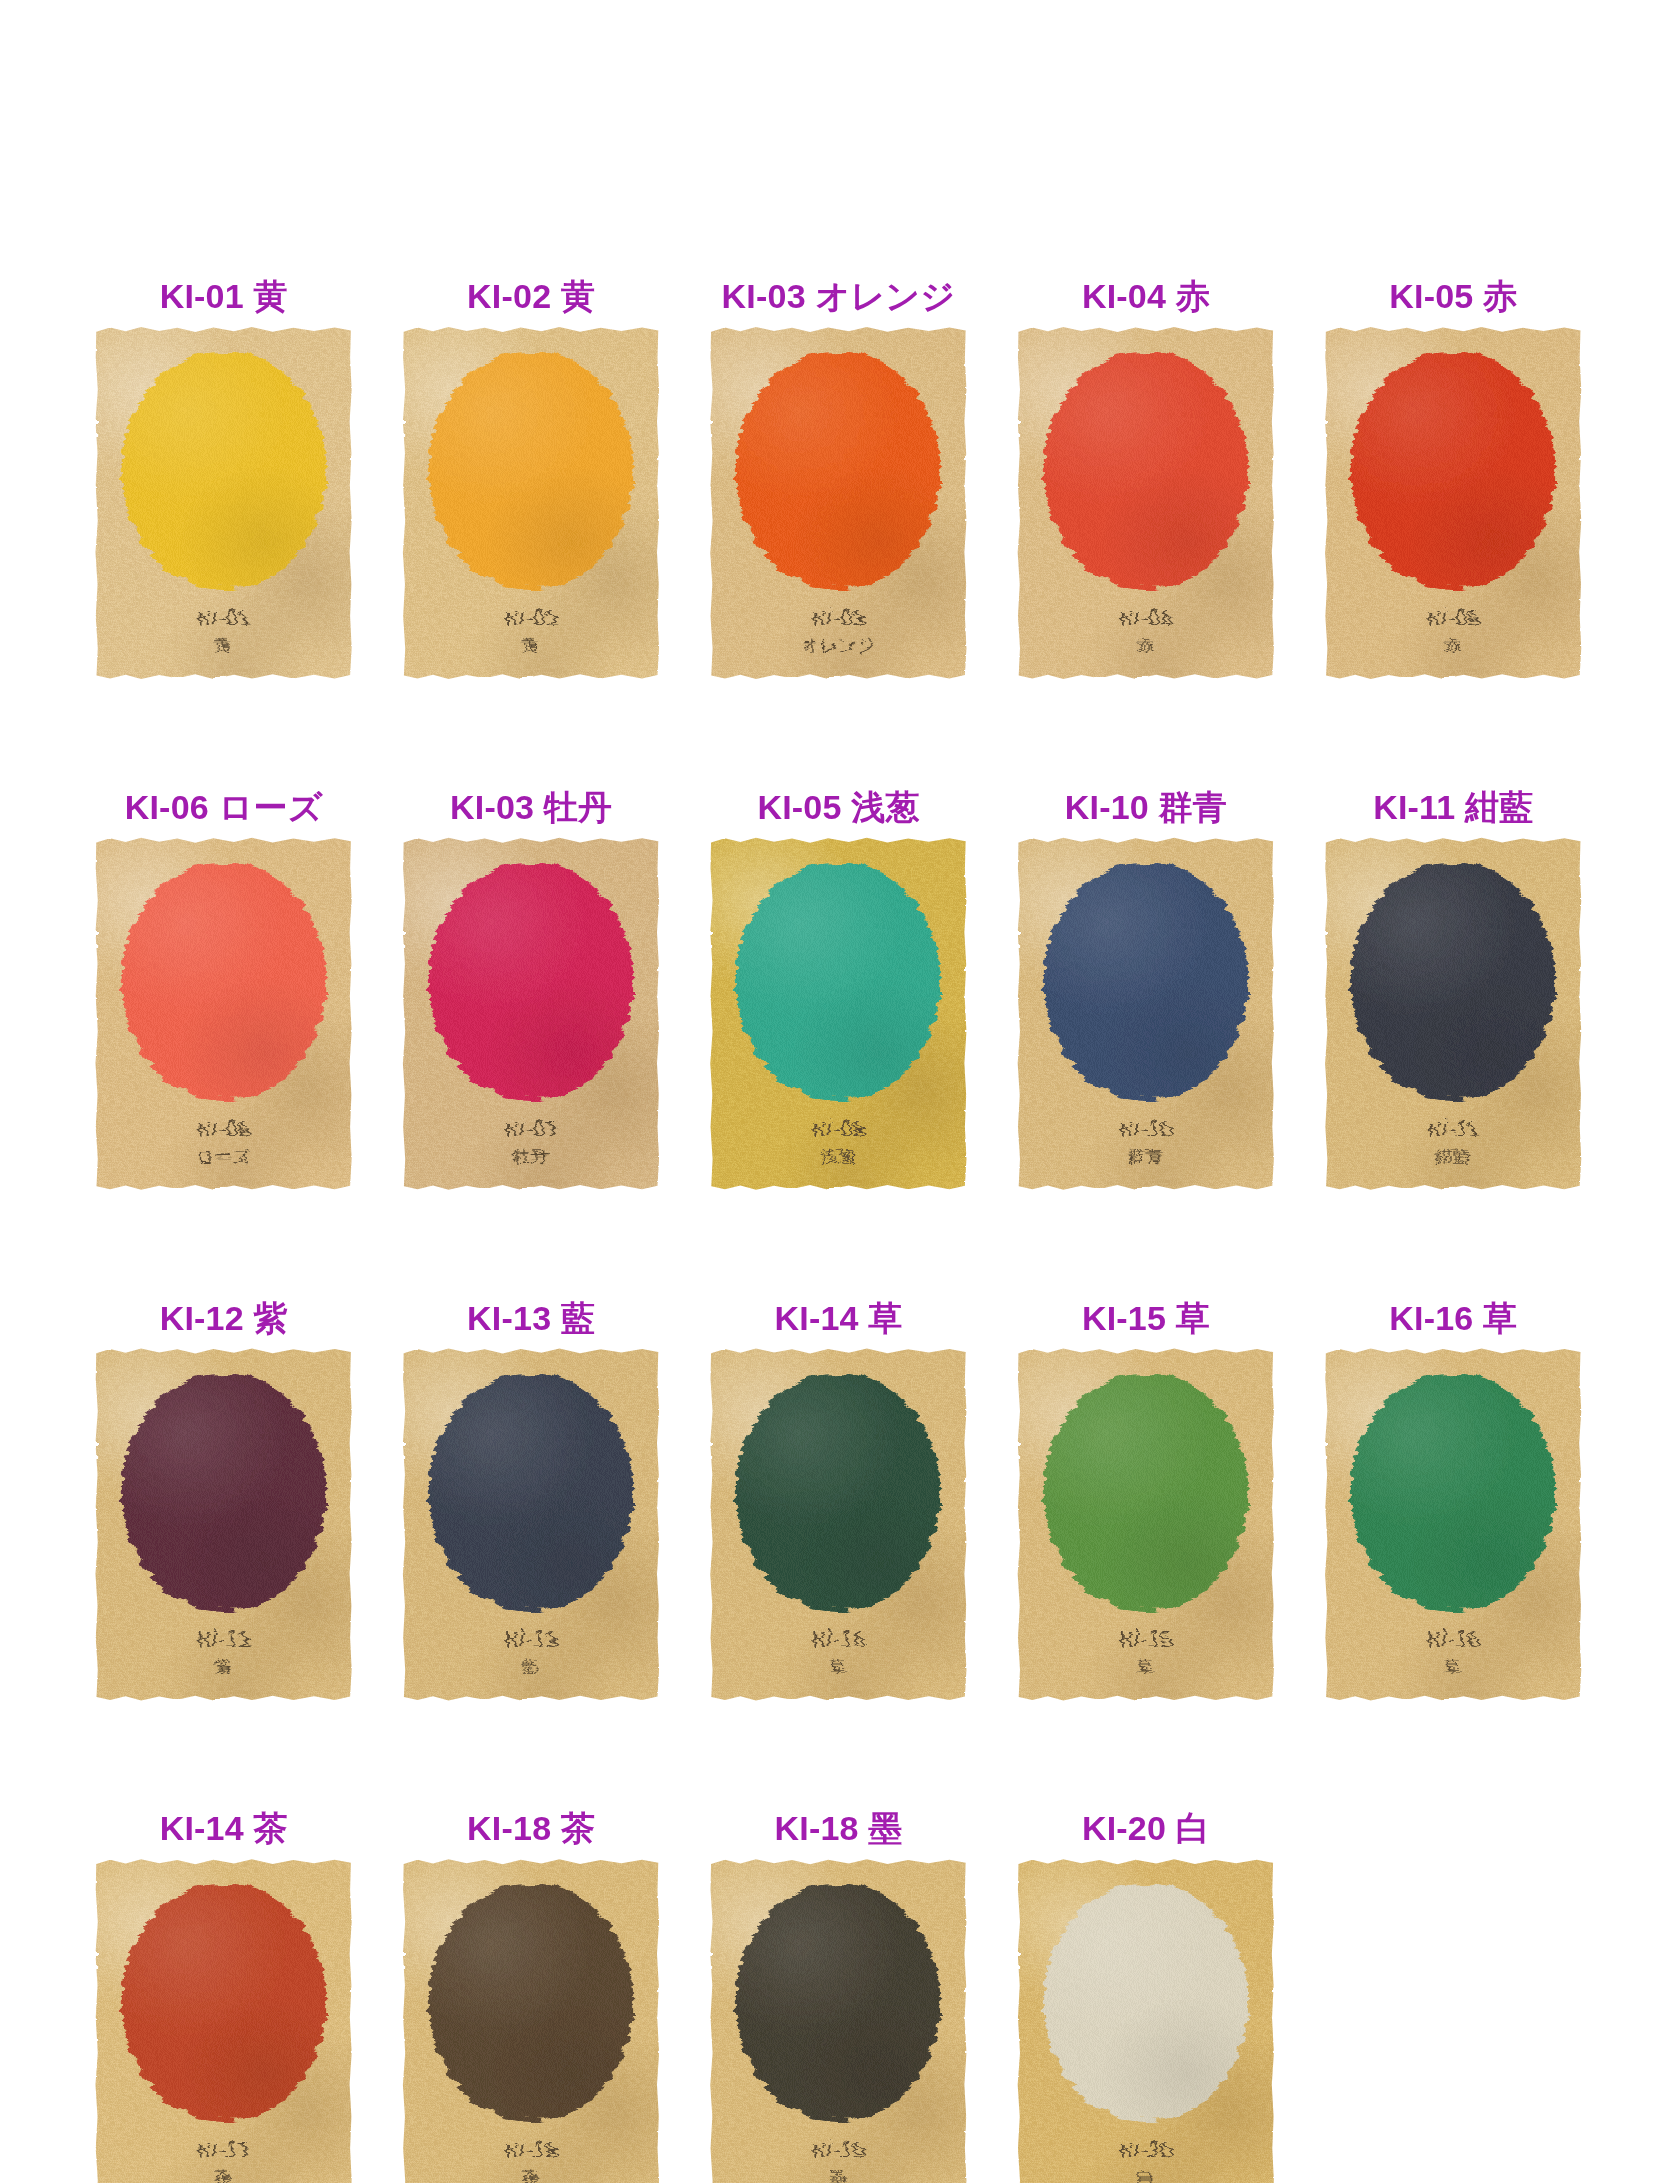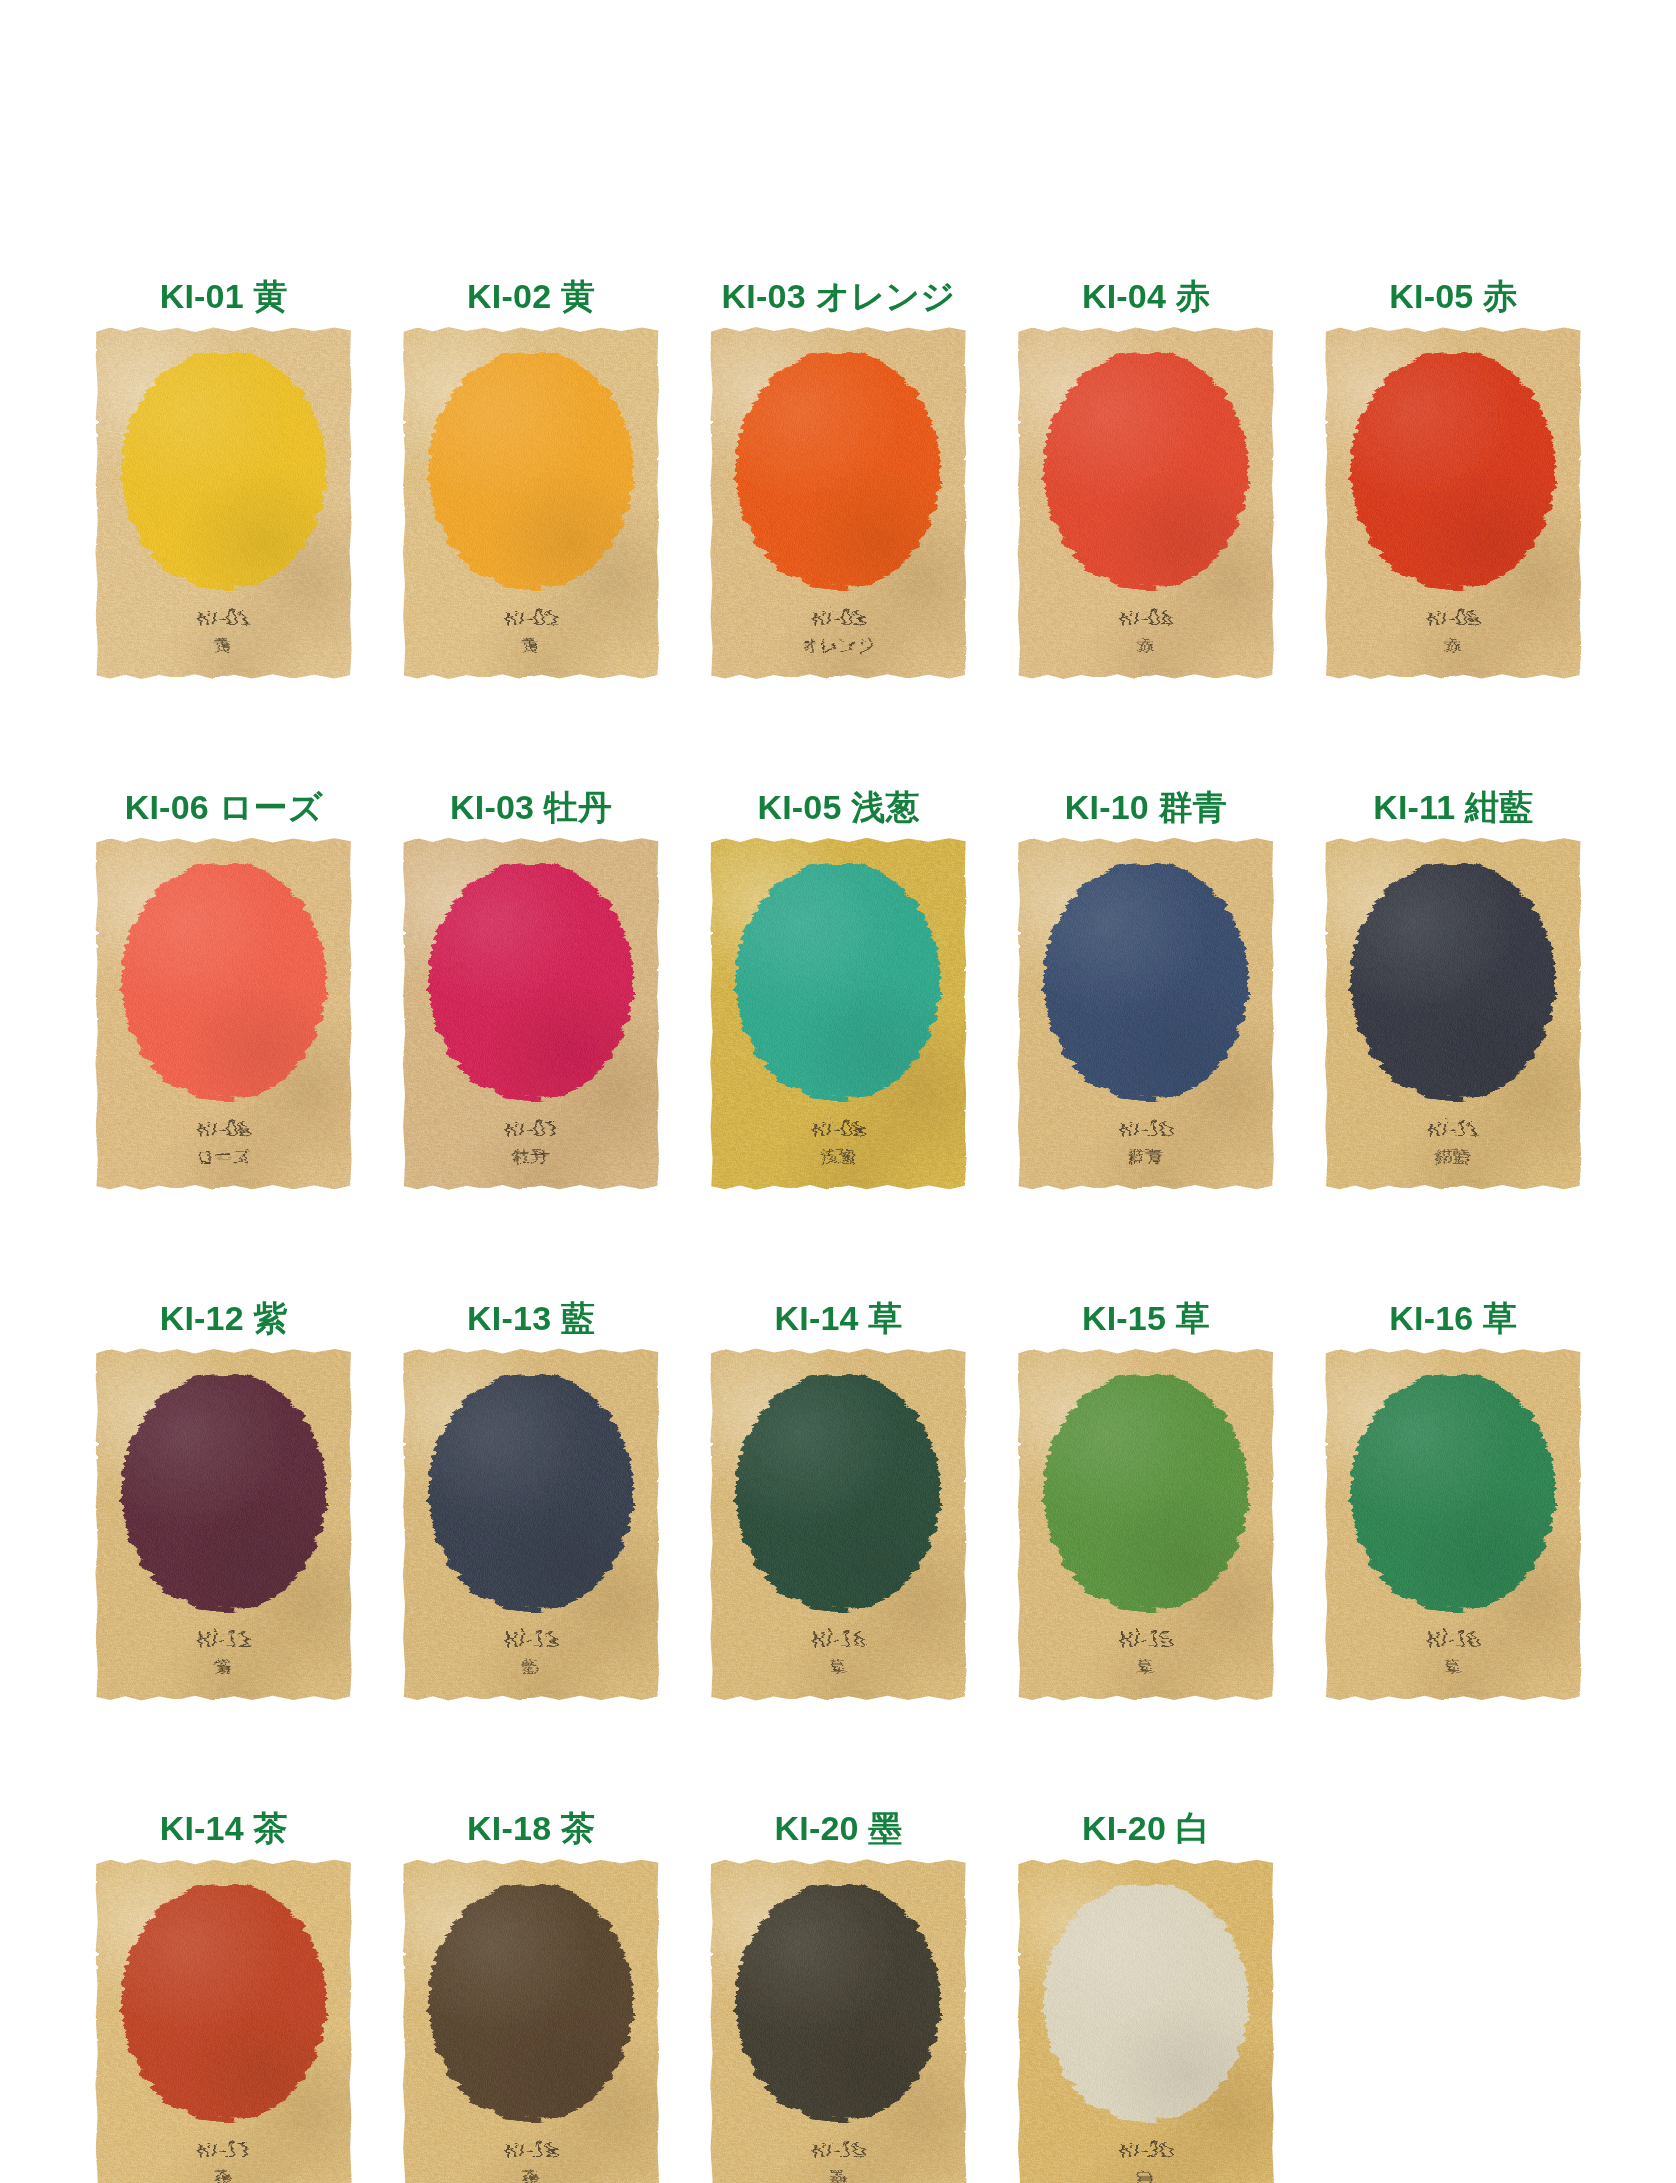--- a/index.html
+++ b/index.html
@@ -38,21 +38,21 @@
     position: relative;
     display: flex;
     flex-direction: column;
     align-items: center;
   }
 
   .swatch-title {
     font-size: 34px;
     line-height: 1;
     font-weight: 700;
-    color: #15803d;
+    color: #a21caf;
     letter-spacing: 0.2px;
     white-space: nowrap;
     margin-bottom: 13px;
     text-align: center;
   }
 
   
   .card {
     position: relative;
     width: 258px;
@@ -443,21 +443,21 @@
               </div>
               <div class="card-labels">
                 <div class="label-code">KI-18</div>
                 <div class="label-name">茶</div>
               </div>
             </div>
           </div>
         </div>
       </div>
       <div class="cell">
-        <div class="swatch-title">KI-20 墨</div>
+        <div class="swatch-title">KI-18 墨</div>
         <div class="card-clip">
           <div class="card">
             <div class="card-paper" style="background-color: rgb(221, 189, 123);"></div>
             <div class="card-inner">
               <div class="disc-wrap">
                 <div class="disc" style="background-color: rgb(67, 62, 49);"></div>
               </div>
               <div class="card-labels">
                 <div class="label-code">KI-19</div>
                 <div class="label-name">墨</div>

